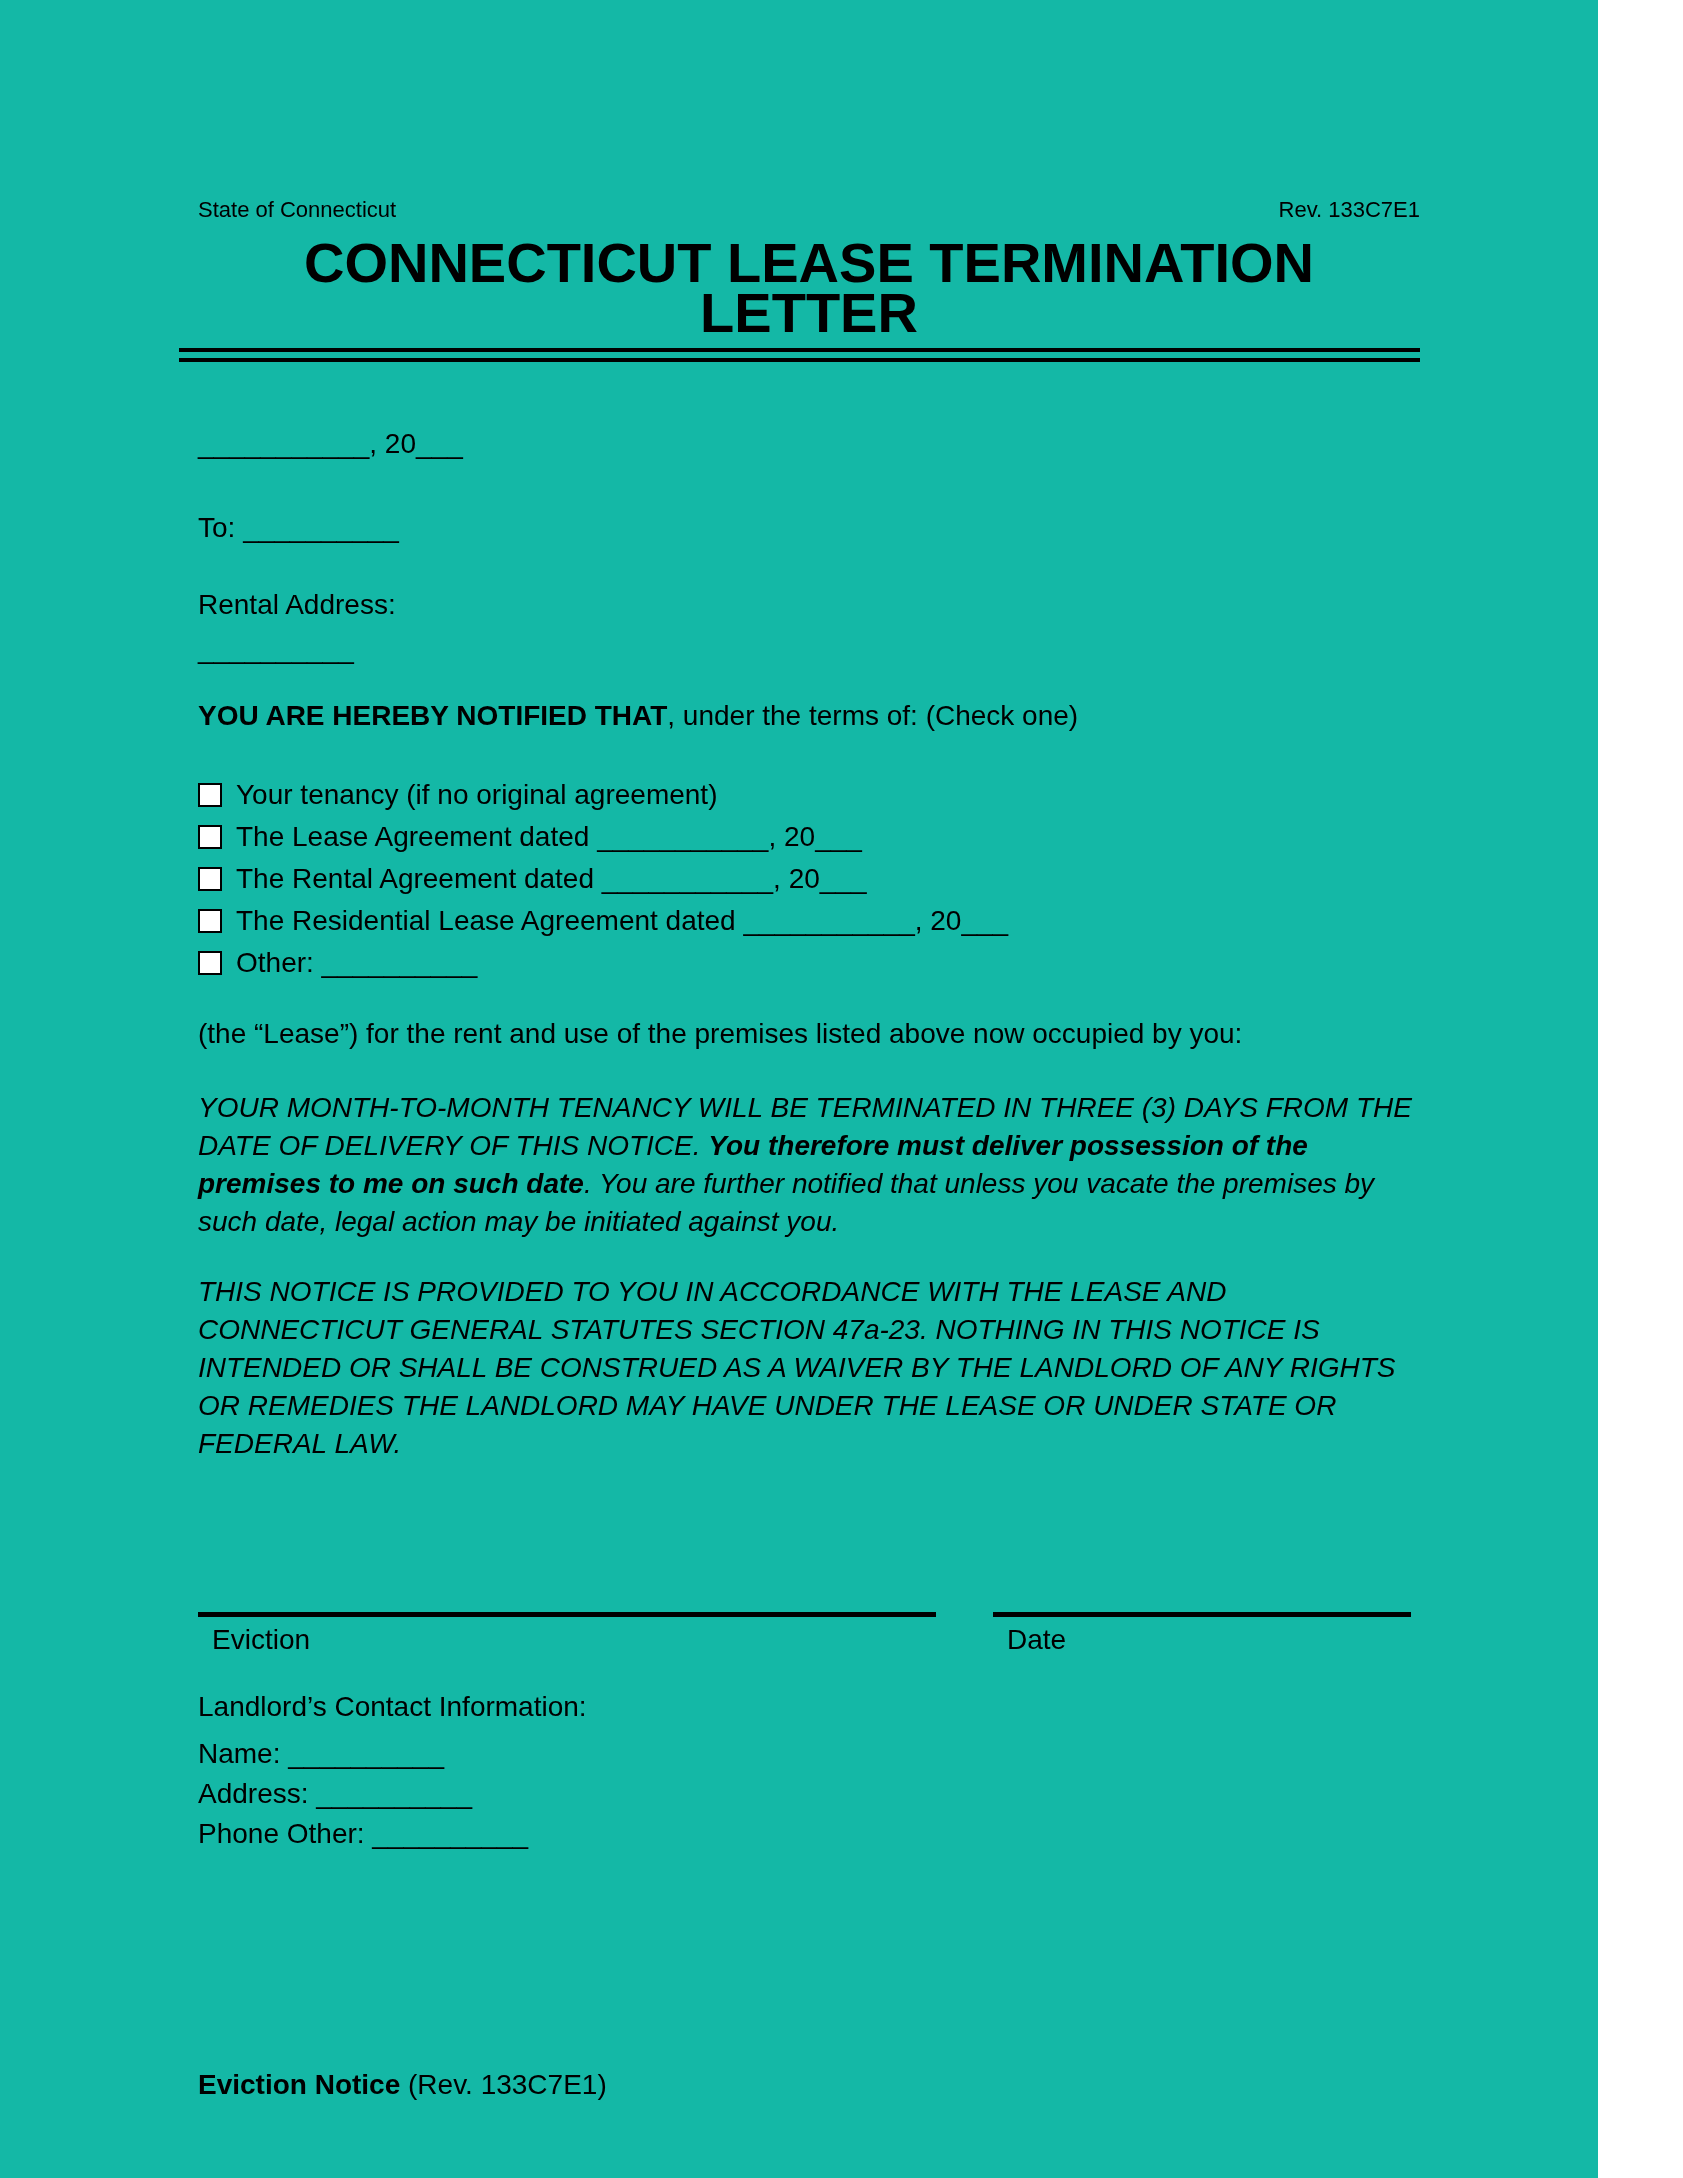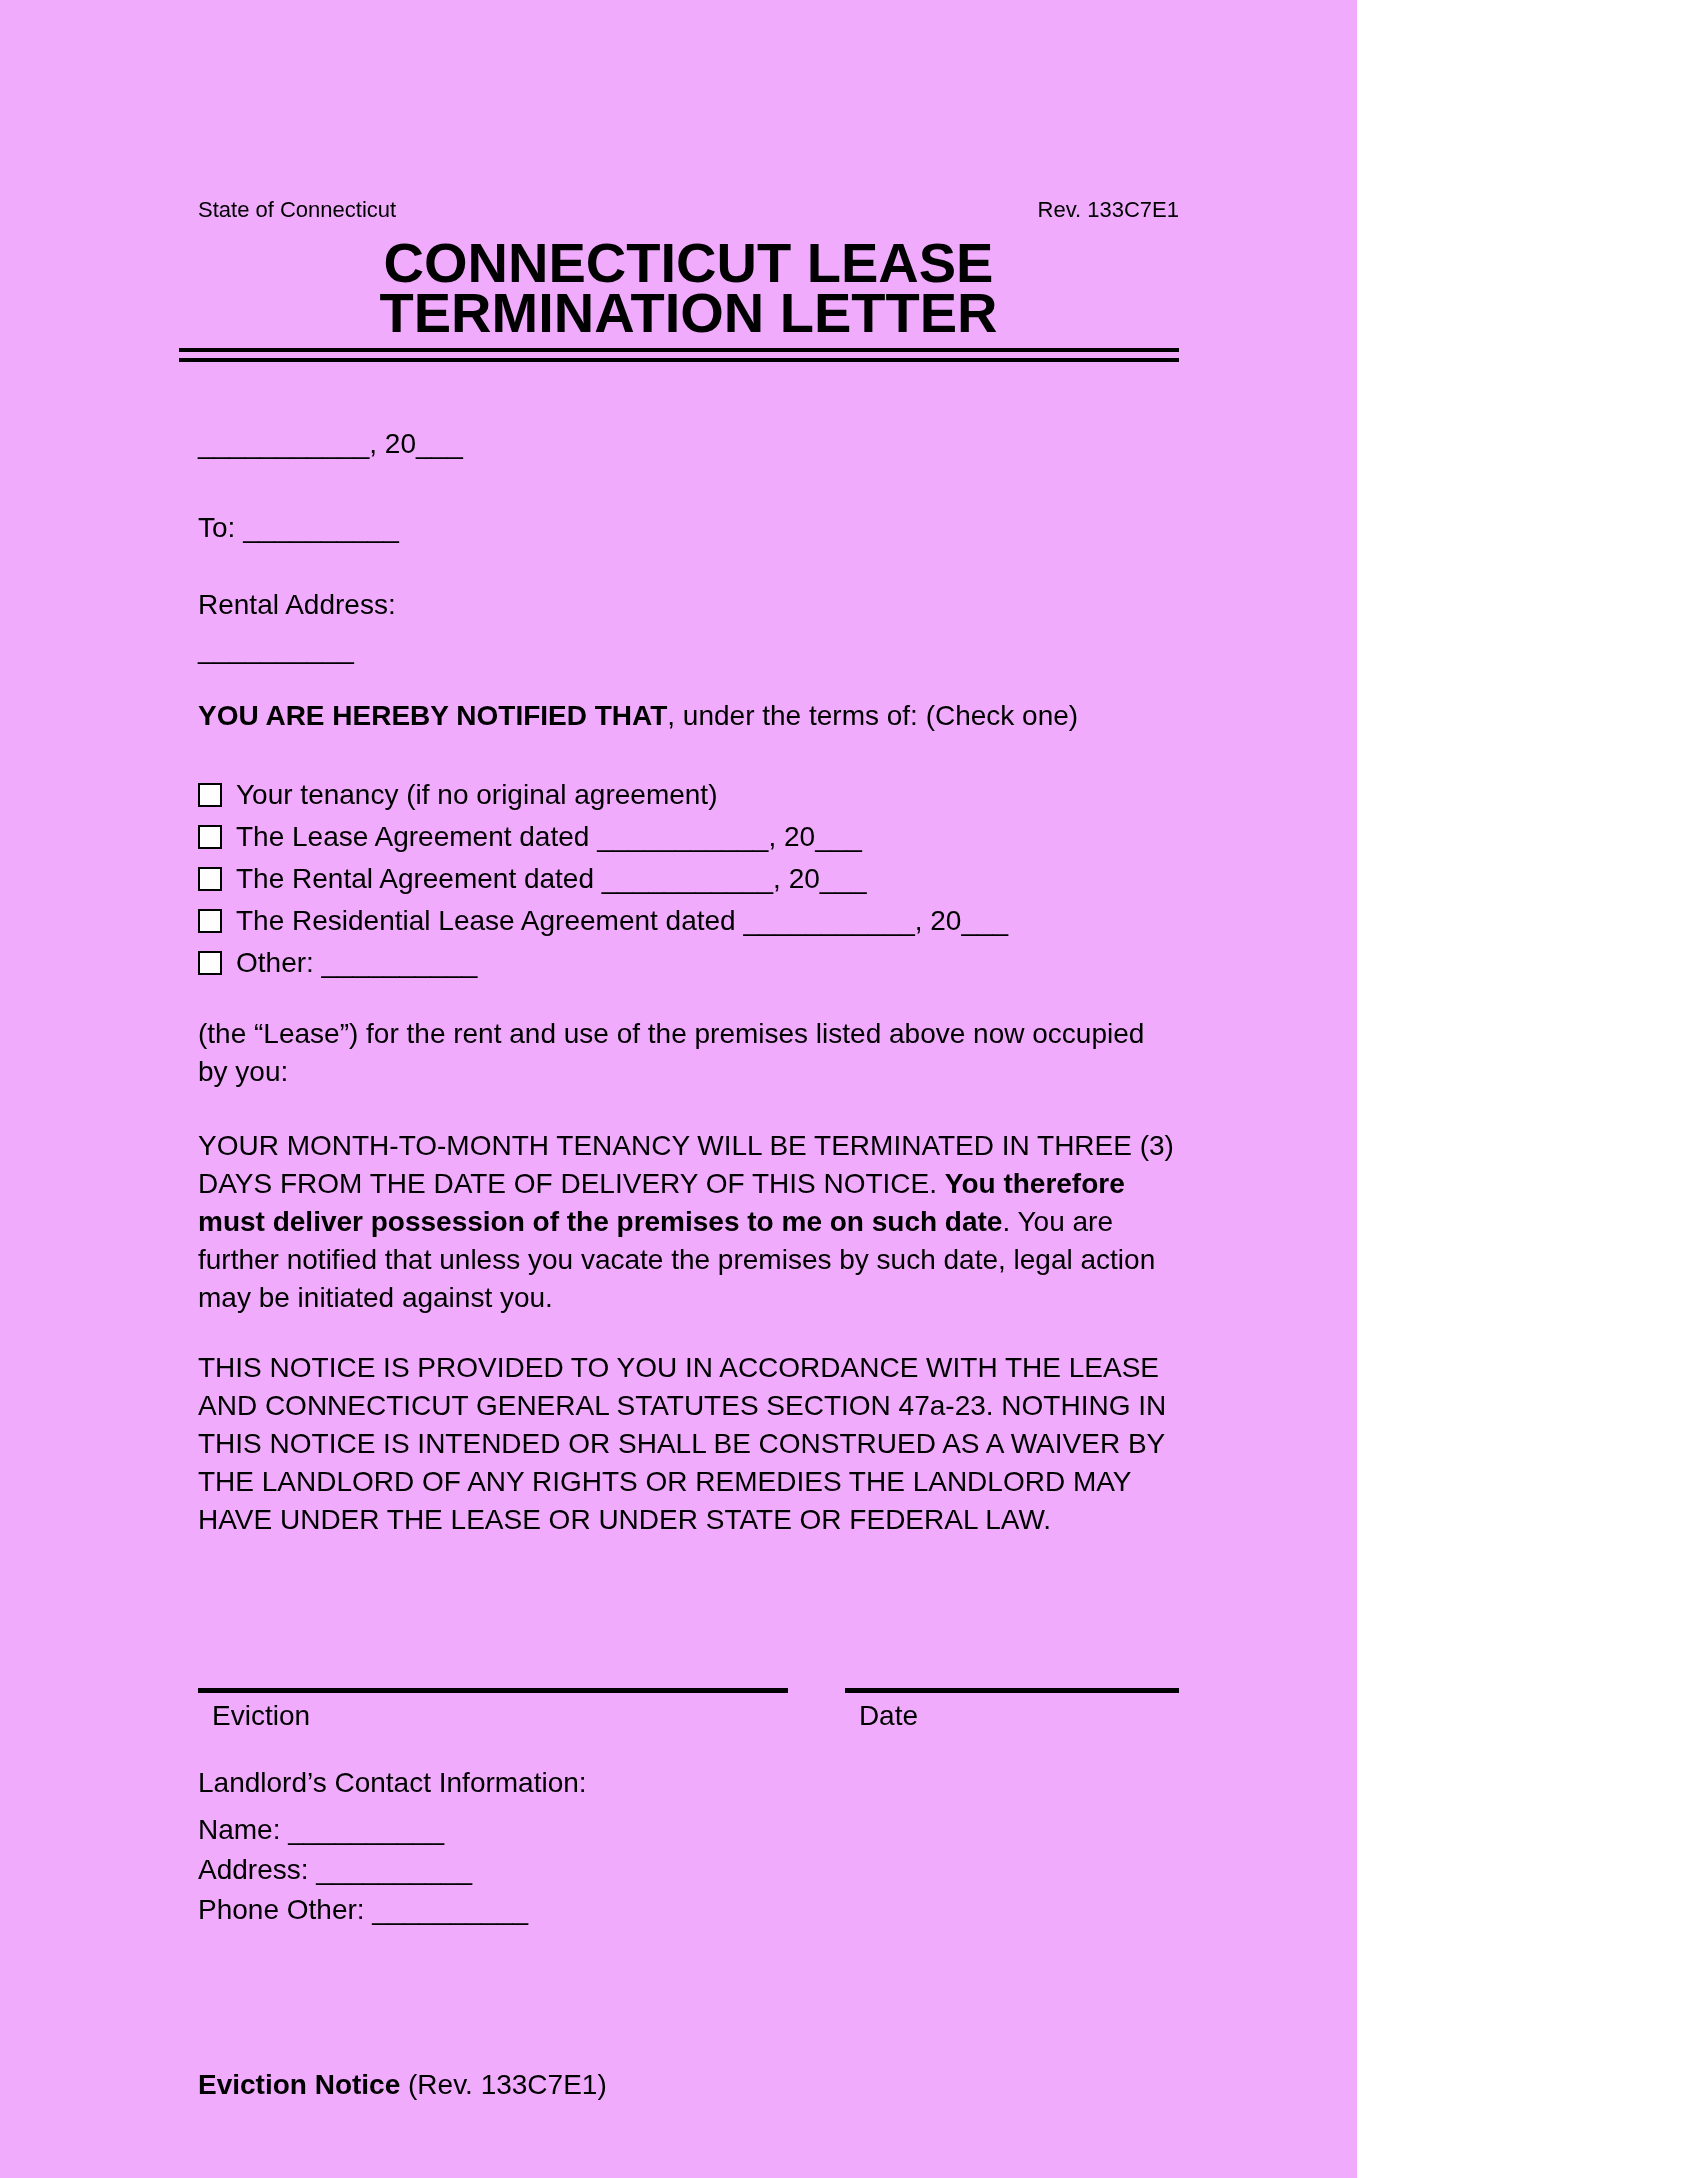--- a/index.html
+++ b/index.html
@@ -1,21 +1,21 @@
 <!DOCTYPE html>
 <html><head>
 <meta charset="utf-8">
 <style>
   * { box-sizing: border-box; margin: 0; padding: 0; }
   html, body { background: #ffffff; }
   .page {
     position: relative;
-    width: 1357px;
+    width: 1598px;
     height: 2178px;
-    background: #f0abfc;
+    background: #14b8a6;
     color: #000000;
     font-family: "Liberation Sans", "DejaVu Sans", sans-serif;
     font-size: 28px;
     line-height: 38px;
     padding: 196px 178px 0 198px;
     overflow: hidden;
   }
   .doc-header {
     display: flex;
     justify-content: space-between;
@@ -46,21 +46,21 @@
   .checkbox {
     display: inline-block;
     width: 24px;
     height: 24px;
     border: 2px solid #000;
     margin-right: 14px;
     vertical-align: -3px;
     background: #fff;
   }
   .lease-clause { margin-top: 31px; }
-  .para { margin-top: 36px; max-width: 1302px; }
+  .para { margin-top: 36px; max-width: 1302px; font-style: italic; }
   .para-2 { margin-top: 32px; }
   .sig-row { margin-top: 149px; display: flex; }
   .sig-col  { width: 738px; margin-right: 57px; }
   .date-col { width: 418px; }
   .sig-line { height: 0; border-top: 5px solid #000; }
   .sig-label { padding-left: 14px; margin-top: 4px; }
   .landlord-heading { margin-top: 29px; }
   .contact-lines { margin-top: 8px; line-height: 40px; }
   .doc-footer { position: absolute; left: 198px; top: 2066px; }
 </style>

